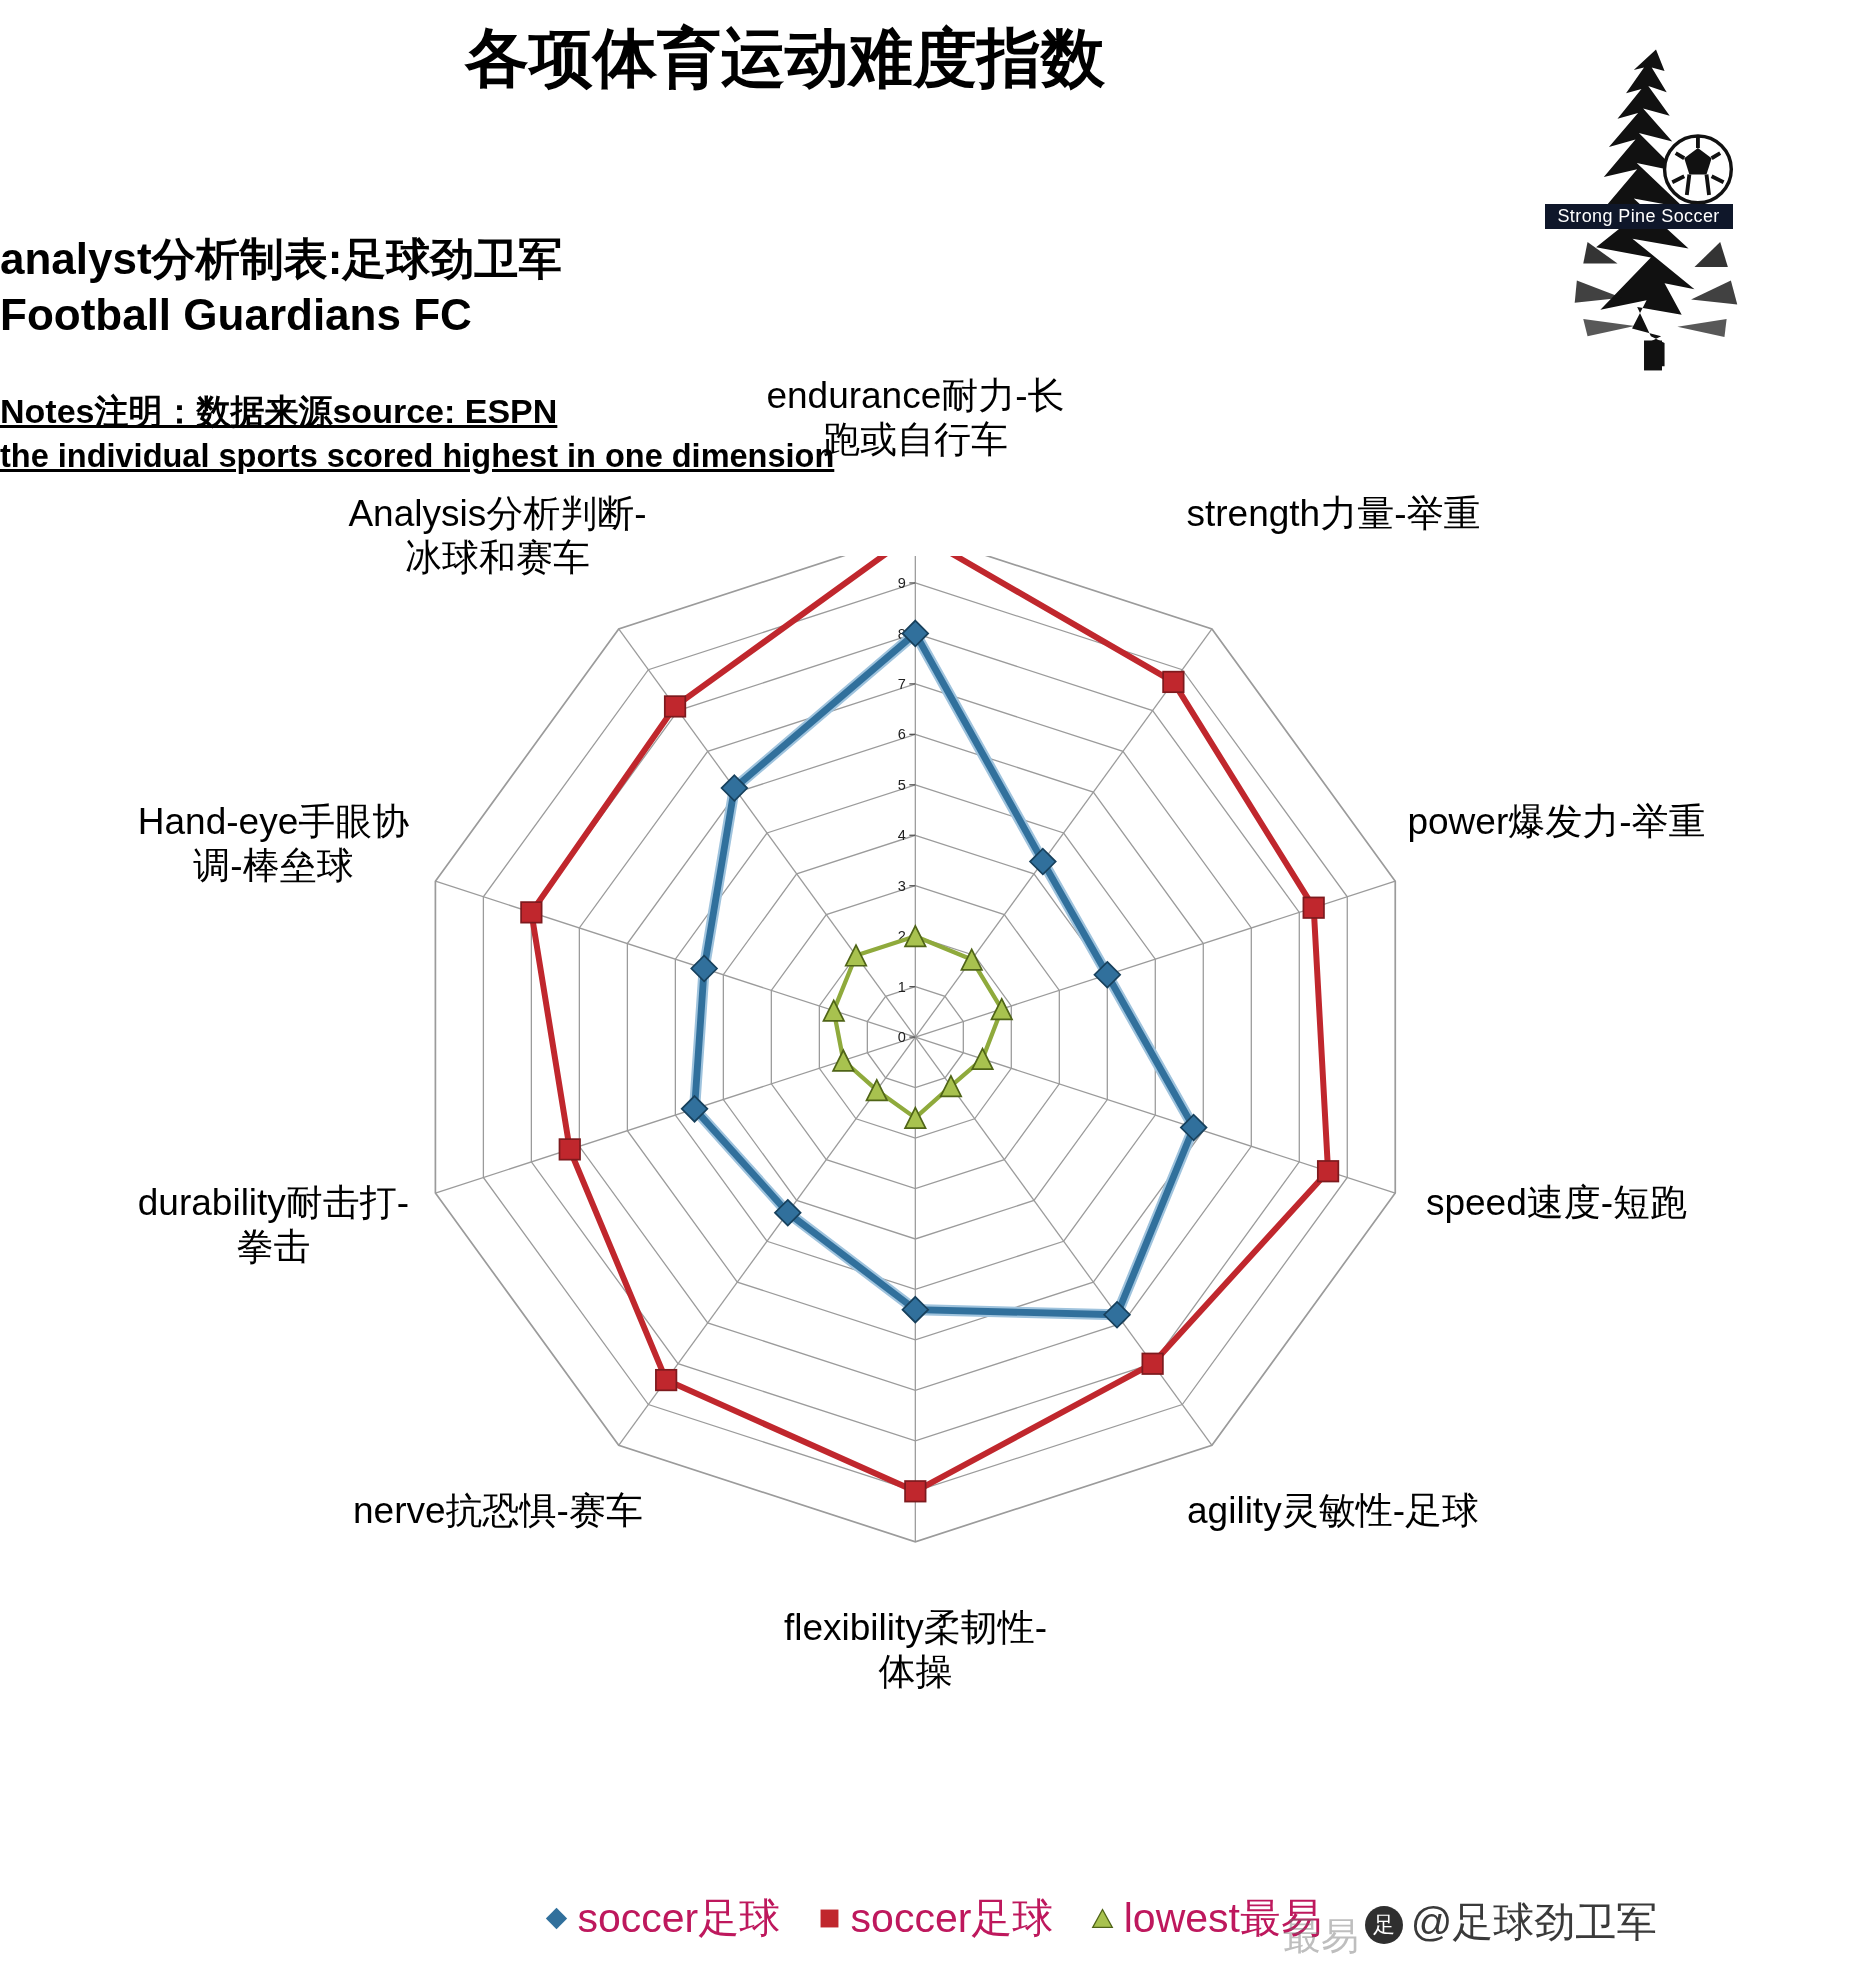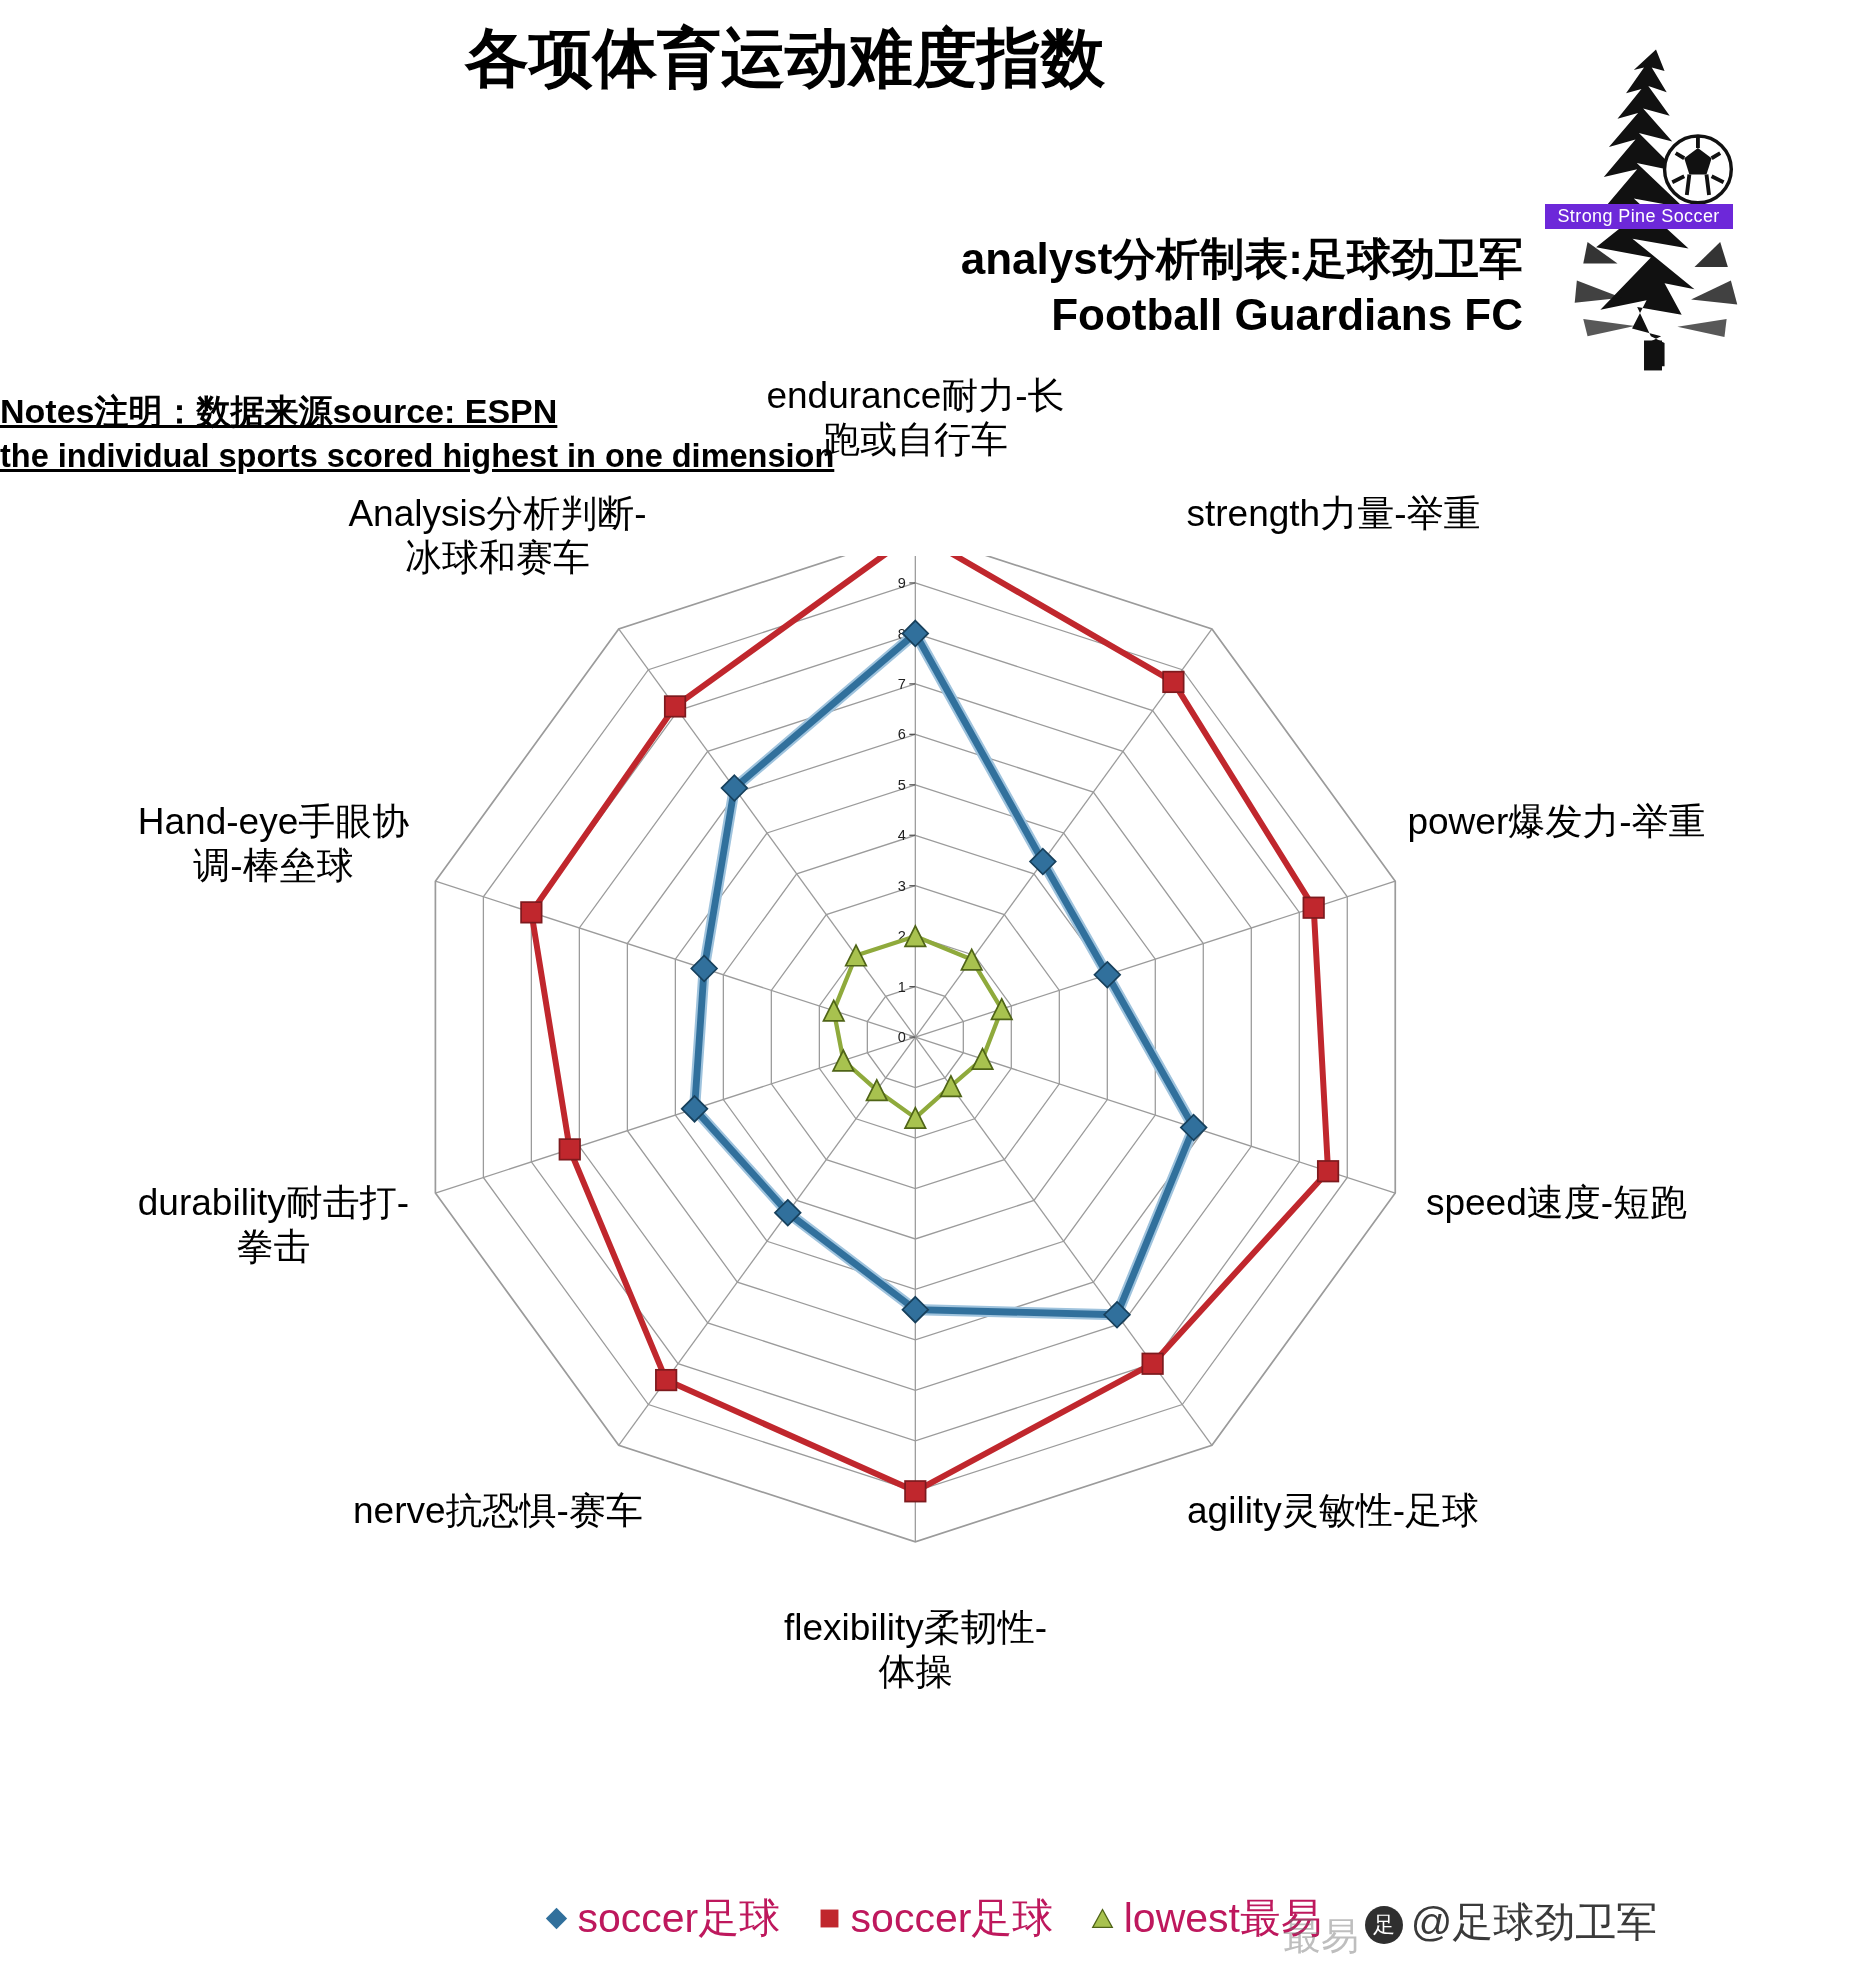--- a/index.html
+++ b/index.html
@@ -41,21 +41,21 @@
     font-size: 64px;
     font-weight: bold;
     line-height: 1.18;
     margin-left: 47px;
   }
   .subtitle-block {
     position: absolute;
     top: 231px;
     left: 0;
     width: 1523px;
-    text-align: right;
+    text-align: left;
   }
   .subtitle {
     font-size: 44px;
     font-weight: bold;
     line-height: 1.28;
   }
   .notes-block {
     position: absolute;
     top: 389px;
     left: 0;
@@ -79,21 +79,21 @@
     left: 1536px;
     width: 240px;
     height: 338px;
   }
   #logo svg { display: block; }
   .logo-caption {
     position: absolute;
     left: 8.6px;
     top: 163px;
     width: 188px;
-    background: #6d28d9;
+    background: #0f172a;
     color: #ffffff;
     font-size: 18px;
     text-align: center;
     letter-spacing: 0.4px;
     padding: 1.7px 0 2.6px 0;
     font-family: "Liberation Sans", sans-serif;
   }
 
   
   #chart-area {

